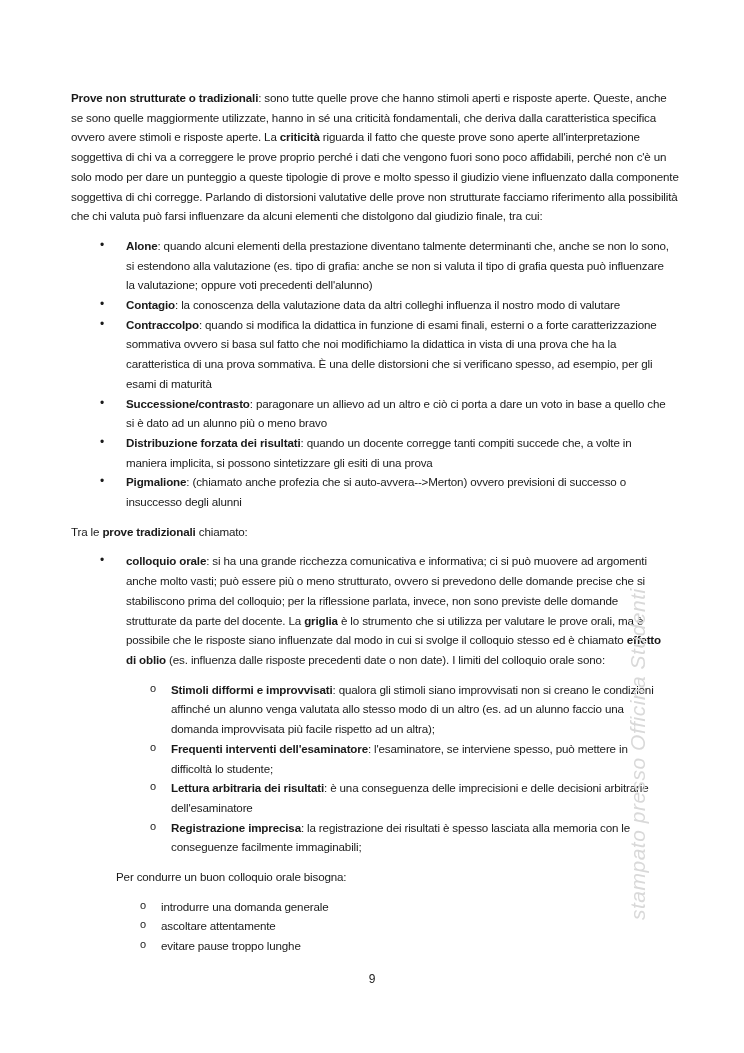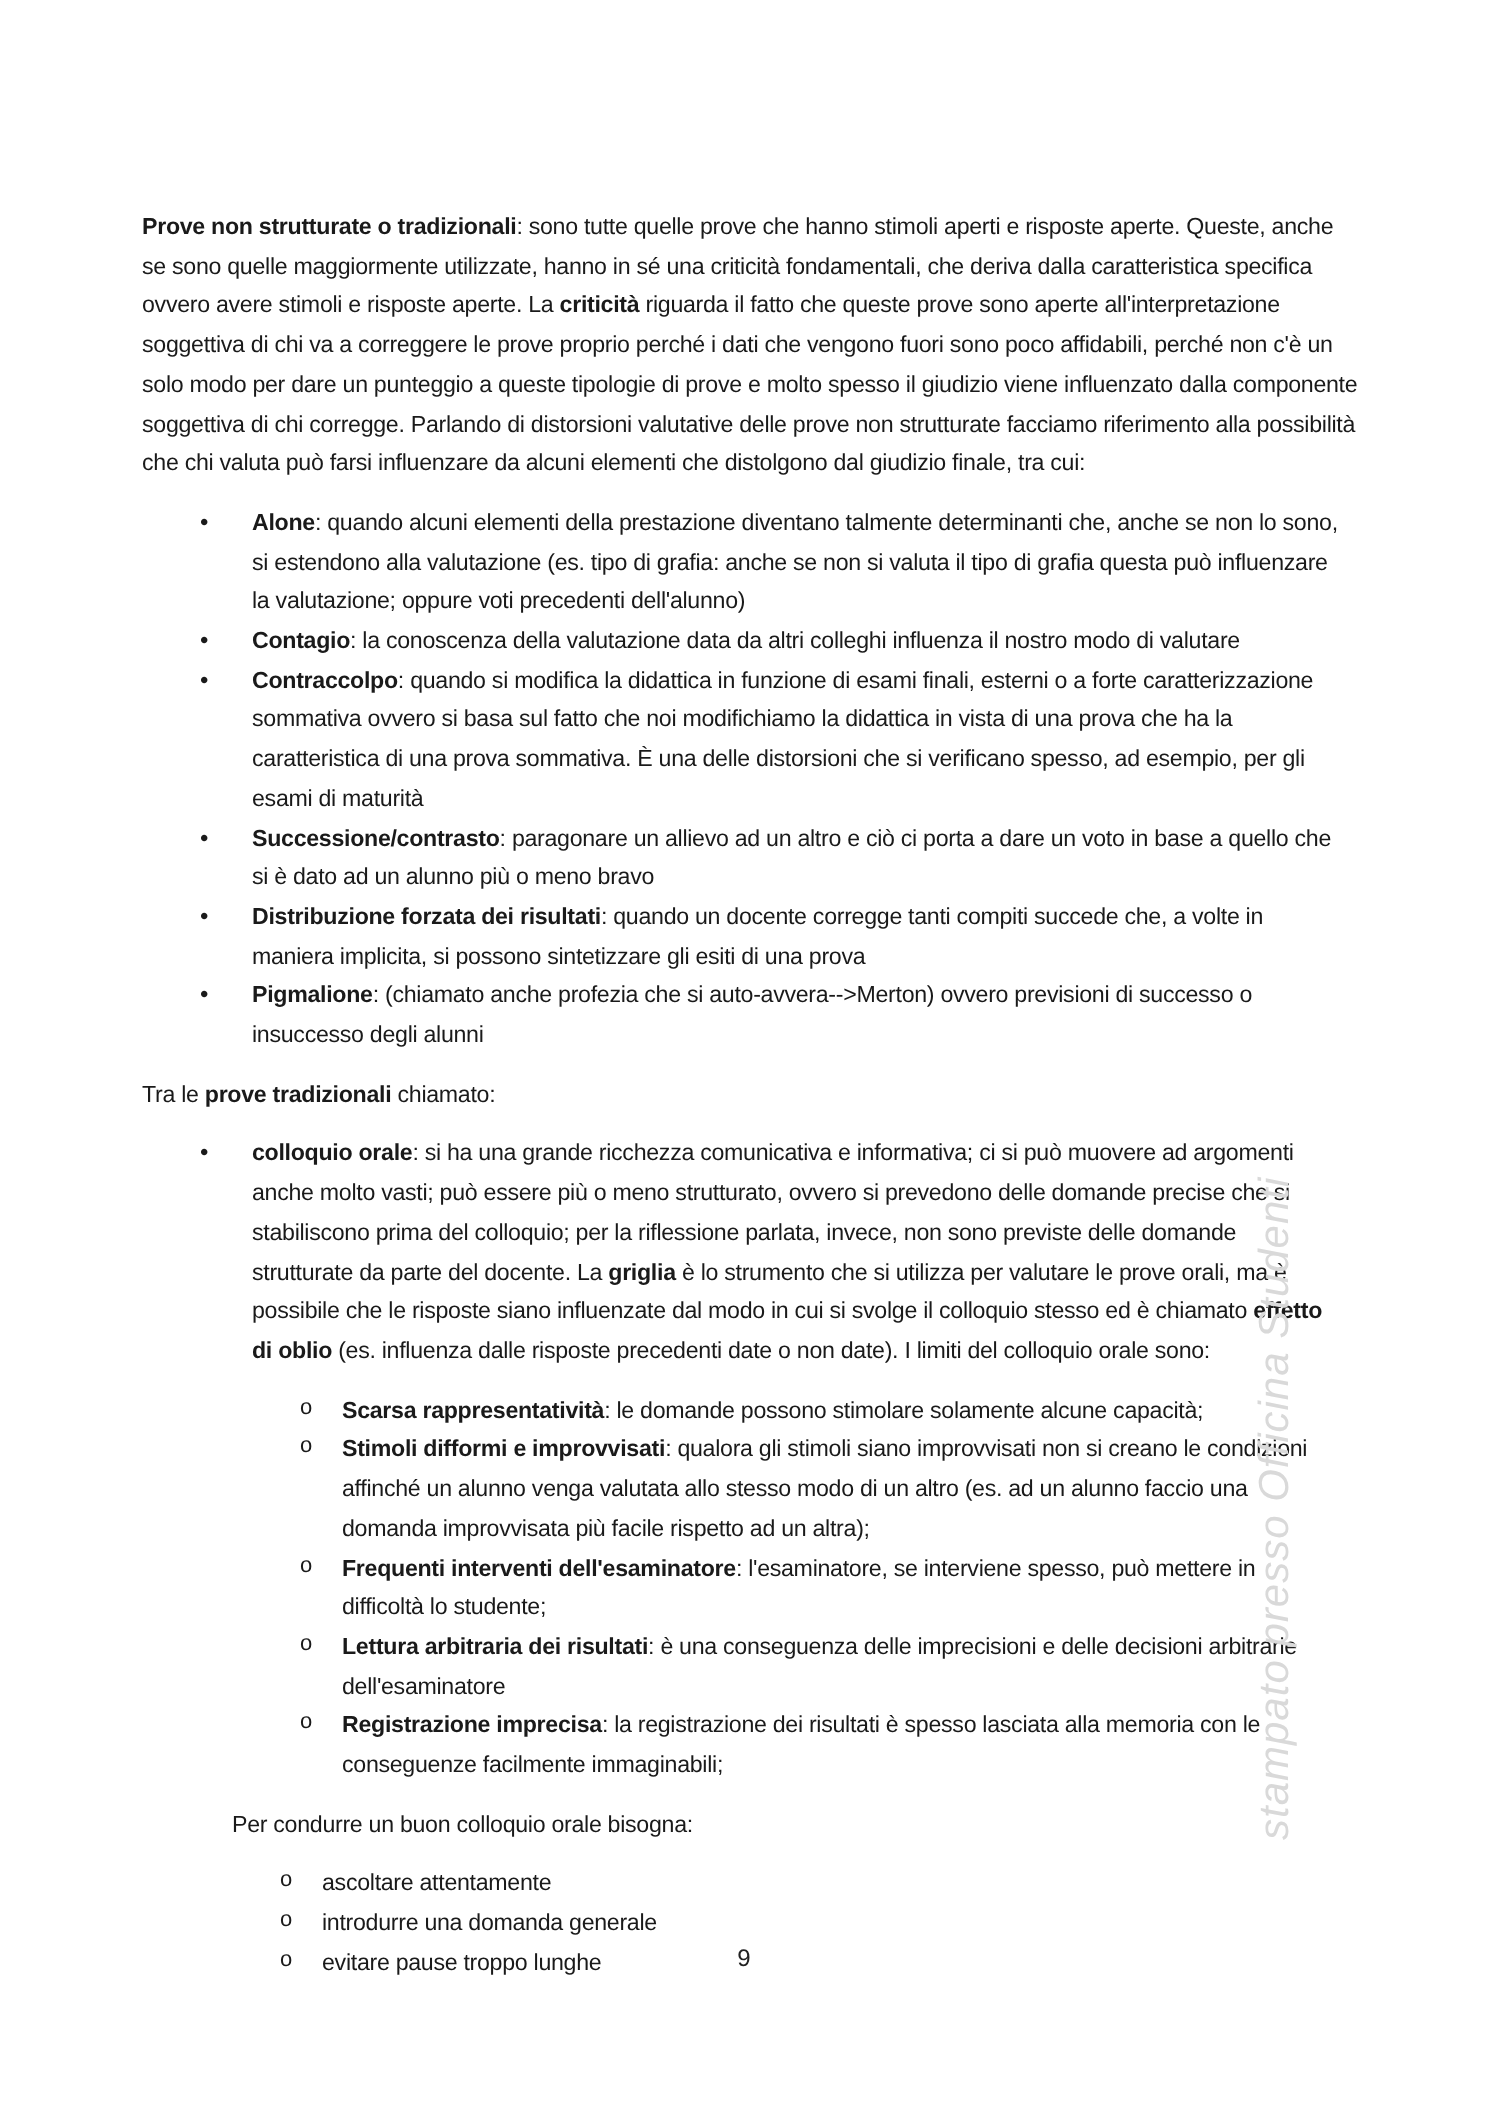--- a/index.html
+++ b/index.html
@@ -1,18 +1,18 @@
 <!DOCTYPE html>
 <html><head>
 <meta charset="utf-8">
 <style>
   html, body { margin: 0; padding: 0; background: #ffffff; }
   body { width: 744px; height: 1053px; position: relative; overflow: hidden;
          font-family: "Liberation Sans", sans-serif; color: #1a1a1a; }
-  .page { position: absolute; left: 71px; top: 104px; width: 610px;
+  .page { position: absolute; left: 71px; top: 88px; width: 610px;
           font-size: 11.6px; line-height: 19.7px; letter-spacing: -0.15px; }
   p { margin: 0; }
   b { font-weight: bold; }
   ul { margin: 10px; padding: 0; list-style: none; }
   .l1 > li { position: relative; padding-left: 45px; }
   .l1 > li::before { content: "\2022"; position: absolute; left: 19px; top: 0; font-size: 12px; }
   .l2 { margin-left: 0; }
   .l2 > li { position: relative; padding-left: 45px; }
   .l2 > li::before { content: "o"; position: absolute; left: 24px; top: -1px; font-size: 11px; }
   .page-number { position: absolute; top: 972px; left: 0; width: 744px; text-align: center;
@@ -34,33 +34,32 @@
     <li><b>Successione/contrasto</b><span>: paragonare un allievo ad un altro e ciò ci porta a dare un voto in base a quello che si è dato ad un alunno più o meno bravo</span></li>
     <li><b>Distribuzione forzata dei risultati</b><span>: quando un docente corregge tanti compiti succede che, a volte in maniera implicita, si possono sintetizzare gli esiti di una prova</span></li>
     <li><b>Pigmalione</b><span>: (chiamato anche profezia che si auto-avvera--&gt;Merton) ovvero previsioni di successo o insuccesso degli alunni</span></li>
   </ul>
 
   <p><span>Tra le </span><b>prove tradizionali</b><span> chiamato:</span></p>
 
   <ul class="l1">
     <li><b>colloquio orale</b><span>: si ha una grande ricchezza comunicativa e informativa; ci si può muovere ad argomenti anche molto vasti; può essere più o meno strutturato, ovvero si prevedono delle domande precise che si stabiliscono prima del colloquio; per la riflessione parlata, invece, non sono previste delle domande strutturate da parte del docente. La </span><b>griglia</b><span> è lo strumento che si utilizza per valutare le prove orali, ma è possibile che le risposte siano influenzate dal modo in cui si svolge il colloquio stesso ed è chiamato </span><b>effetto di oblio</b><span> (es. influenza dalle risposte precedenti date o non date). I limiti del colloquio orale sono:</span>
       <ul class="l2" style="margin-left:-45px;">
-        <li style="padding-left:90px"><b>Scarsa rappresentatività</b><span>: le domande possono stimolare solamente alcune capacità;</span></li>
         <li style="padding-left:90px"><b>Stimoli difformi e improvvisati</b><span>: qualora gli stimoli siano improvvisati non si creano le condizioni affinché un alunno venga valutata allo stesso modo di un altro (es. ad un alunno faccio una domanda improvvisata più facile rispetto ad un altra);</span></li>
         <li style="padding-left:90px"><b>Frequenti interventi dell'esaminatore</b><span>: l'esaminatore, se interviene spesso, può mettere in difficoltà lo studente;</span></li>
         <li style="padding-left:90px"><b>Lettura arbitraria dei risultati</b><span>: è una conseguenza delle imprecisioni e delle decisioni arbitrarie dell'esaminatore</span></li>
         <li style="padding-left:90px"><b>Registrazione imprecisa</b><span>: la registrazione dei risultati è spesso lasciata alla memoria con le conseguenze facilmente immaginabili;</span></li>
       </ul>
     </li>
   </ul>
 
   <p style="padding-left:45px">Per condurre un buon colloquio orale bisogna:</p>
   <ul class="l2">
+    <li style="padding-left:90px">introdurre una domanda generale</li>
     <li style="padding-left:90px">ascoltare attentamente</li>
-    <li style="padding-left:90px">introdurre una domanda generale</li>
     <li style="padding-left:90px">evitare pause troppo lunghe</li>
   </ul>
 </div>
 
 <style>
   .l2 > li::before { left: 69px; }
 </style>
 
 <div class="watermark">stampato presso Officina Studenti</div>
 <div class="page-number">9</div>

